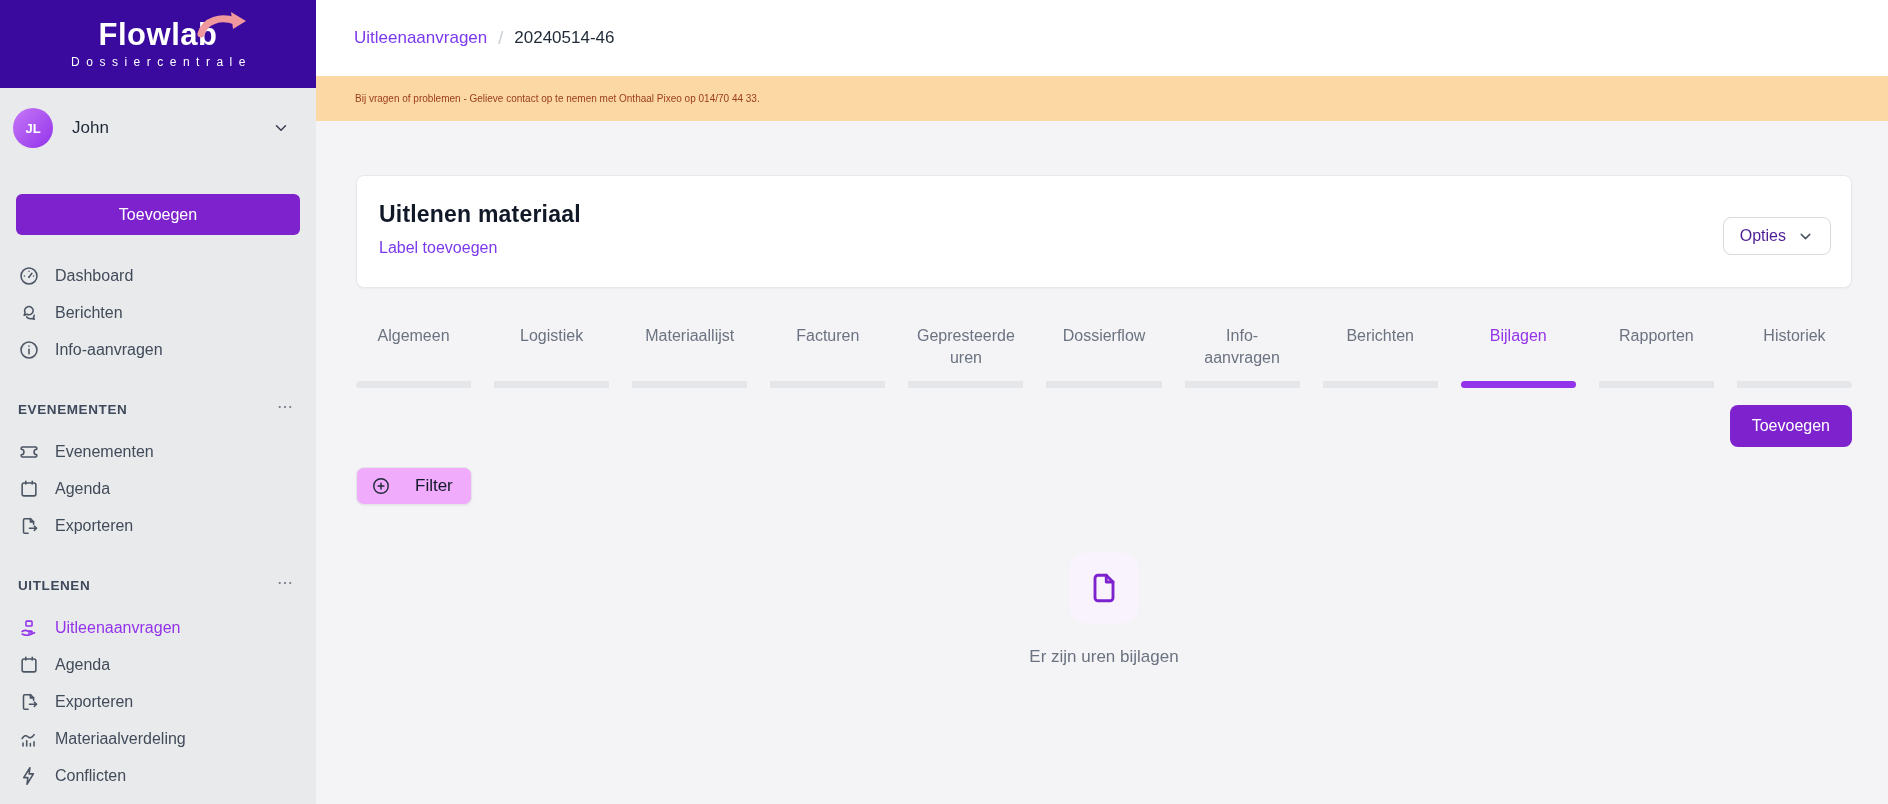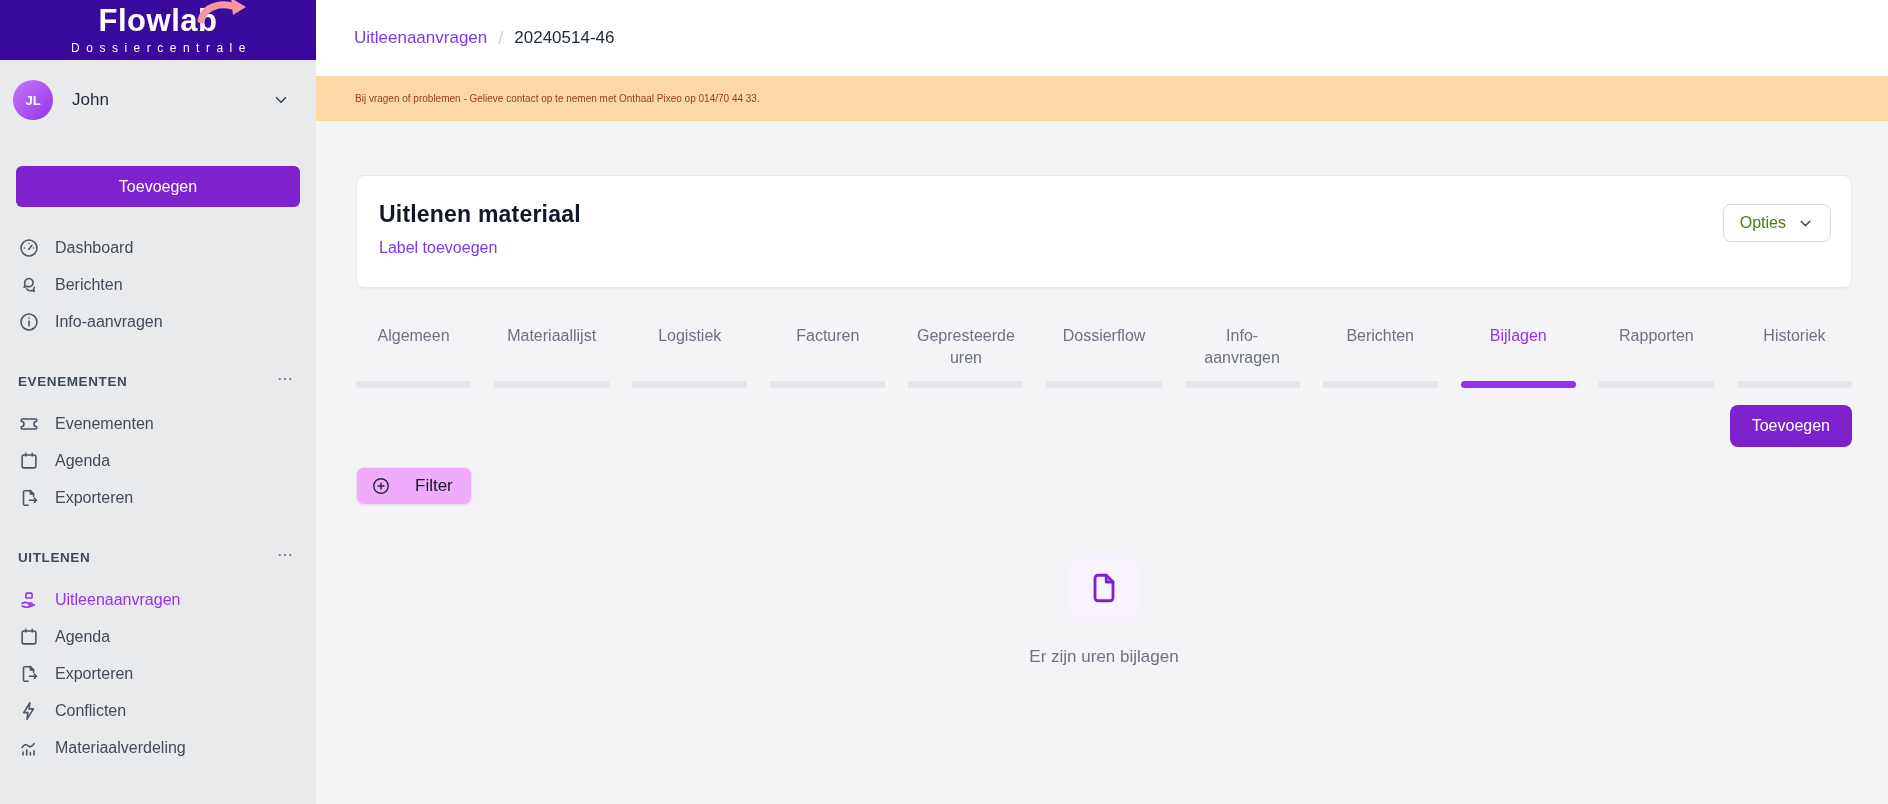--- a/index.html
+++ b/index.html
@@ -1,21 +1,21 @@
 <!DOCTYPE html>
 <html><head>
 <meta charset="utf-8">
 <style>
   html,body{margin:0;padding:0;overflow:hidden;}
   body{width:1888px;height:804px;font-family:"Liberation Sans",sans-serif;background:#f4f4f6;}
   .app{width:1888px;height:804px;display:flex;overflow:hidden;}
 
   
   .sidebar{width:316px;flex-shrink:0;background:#e9eaec;display:flex;flex-direction:column;height:804px;}
-  .brand{height:60px;background:#3a0a9e;color:#fff;display:flex;flex-direction:column;align-items:center;justify-content:center;cursor:pointer;flex-shrink:0;}
+  .brand{height:88px;background:#3a0a9e;color:#fff;display:flex;flex-direction:column;align-items:center;justify-content:center;cursor:pointer;flex-shrink:0;}
   .brand-name{font-size:31px;font-weight:800;letter-spacing:.5px;line-height:1;position:relative;}
   .brand-arrow{position:absolute;right:-30px;top:-9px;}
   .brand-tag{font-size:12px;letter-spacing:6.5px;margin-top:5px;font-weight:300;padding-left:7px;}
 
   .side-user{display:flex;align-items:center;gap:19px;padding:20px 26px 0 13px;cursor:pointer;}
   .avatar{width:40px;height:40px;border-radius:50%;background:linear-gradient(135deg,#c678f8,#9333ea);color:#fff;font-size:13px;font-weight:700;display:flex;align-items:center;justify-content:center;flex-shrink:0;}
   .user-name{font-size:17px;color:#1f2937;}
   .user-chevron{margin-left:auto;color:#374151;display:flex;}
 
   .side-add{display:block;margin:46px 16px 0;width:calc(100% - 32px);height:41px;background:#7e22ce;color:#fff;font-size:16px;font-family:inherit;border:none;border-radius:6px;cursor:pointer;}
@@ -41,21 +41,21 @@
   .crumb-sep{color:#c9ced6;font-size:18px;}
   .crumb-cur{color:#1f2937;}
 
   .notice{height:45px;background:#fcd9a4;color:#9a3c1f;display:flex;align-items:center;padding:0 39px;font-size:10px;flex-shrink:0;}
 
   .content{flex:1;background:#f4f4f6;padding:54px 36px 0 40px;overflow:hidden;}
 
   .card{background:#fff;border:1px solid #e7e8ea;border-radius:8px;padding:25px 20px 30px 22px;display:flex;justify-content:space-between;align-items:flex-start;box-shadow:0 1px 2px rgba(16,24,40,.04);}
   .card-title{font-size:23px;font-weight:700;color:#111827;letter-spacing:.2px;}
   .card-link{margin-top:11px;color:#7c3aed;font-size:16px;cursor:pointer;}
-  .options-btn{display:flex;align-items:center;gap:11px;padding:9px 16px;font-size:16px;color:#4d7c0f;background:#fff;border:1px solid #d6d9de;border-radius:8px;margin-top:3px;cursor:pointer;font-family:inherit;}
+  .options-btn{display:flex;align-items:center;gap:11px;padding:9px 16px;font-size:16px;color:#4c1d95;background:#fff;border:1px solid #d6d9de;border-radius:8px;margin-top:16px;cursor:pointer;font-family:inherit;}
   .options-btn .chev{display:flex;color:#4b5563;}
   .options-btn .chev svg{width:17px;height:17px;}
 
   .tabs{display:flex;margin-top:36px;gap:23px;}
   .tab{flex:1;display:flex;flex-direction:column;align-items:center;cursor:pointer;min-width:0;}
   .tab-label{font-size:16px;color:#6b7280;text-align:center;max-width:100px;min-height:57px;line-height:1.4;box-sizing:border-box;padding-top:1px;}
   .tab.active .tab-label{color:#9333ea;}
   .tab-bar{height:7px;width:100%;background:#e5e6e9;}
   .tab:first-child .tab-bar{border-radius:4px 0 0 4px;}
   .tab:last-child .tab-bar{border-radius:0 4px 4px 0;}
@@ -219,33 +219,33 @@
                 <path d="M13.5 4v3.5H17"></path>
                 <path d="M12.5 14.5H20"></path>
                 <path d="M17.8 12.2l2.4 2.3-2.4 2.3"></path>
               </svg>
             </span>
             <span class="nav-label">Exporteren</span>
           </div>
           <div class="nav-item">
             <span class="nav-icon">
               <svg viewBox="0 0 24 24" fill="none" stroke="currentColor" stroke-width="1.7" stroke-linecap="round" stroke-linejoin="round">
-                <path d="M13 3L6.2 13.8h4.6L9.8 21l7-11.3h-4.7L13 3z"></path>
-              </svg>
-            </span>
-            <span class="nav-label">Conflicten</span>
-          </div>
-          <div class="nav-item">
-            <span class="nav-icon">
-              <svg viewBox="0 0 24 24" fill="none" stroke="currentColor" stroke-width="1.7" stroke-linecap="round" stroke-linejoin="round">
                 <path d="M5.5 19.5v-3M9.5 19.5v-5.5M13.5 19.5v-2.5M17.5 19.5v-4.5"></path>
                 <path d="M4.5 11.5c2.2-3.2 4.2-4 6.3-2s4.5 1 6.7-2.2"></path>
               </svg>
             </span>
             <span class="nav-label">Materiaalverdeling</span>
+          </div>
+          <div class="nav-item">
+            <span class="nav-icon">
+              <svg viewBox="0 0 24 24" fill="none" stroke="currentColor" stroke-width="1.7" stroke-linecap="round" stroke-linejoin="round">
+                <path d="M13 3L6.2 13.8h4.6L9.8 21l7-11.3h-4.7L13 3z"></path>
+              </svg>
+            </span>
+            <span class="nav-label">Conflicten</span>
           </div>
         </div>
     </div>
   </aside>
 
   <div class="main">
 
     <div class="topbar">
       <div class="crumb">
         <span class="crumb-link">Uitleenaanvragen</span>
@@ -274,25 +274,25 @@
             </span>
         </button>
       </div>
 
       <div class="tabs">
           <div class="tab">
             <div class="tab-label">Algemeen</div>
             <div class="tab-bar"></div>
           </div>
           <div class="tab">
+            <div class="tab-label">Logistiek</div>
+            <div class="tab-bar"></div>
+          </div>
+          <div class="tab">
             <div class="tab-label">Materiaallijst</div>
-            <div class="tab-bar"></div>
-          </div>
-          <div class="tab">
-            <div class="tab-label">Logistiek</div>
             <div class="tab-bar"></div>
           </div>
           <div class="tab">
             <div class="tab-label">Facturen</div>
             <div class="tab-bar"></div>
           </div>
           <div class="tab">
             <div class="tab-label">Gepresteerde uren</div>
             <div class="tab-bar"></div>
           </div>

